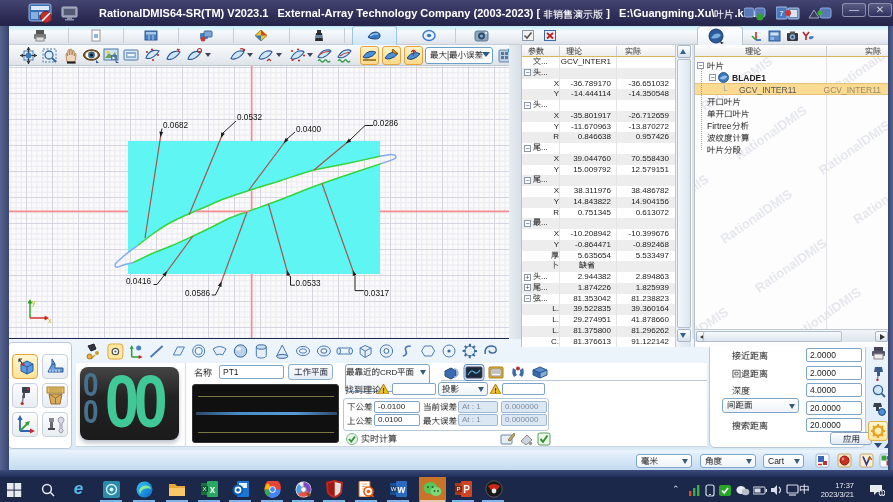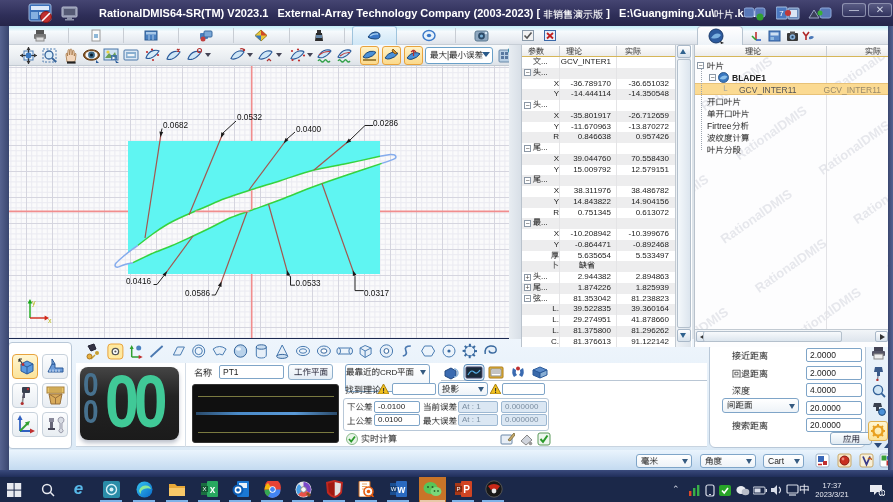--- a/index.html
+++ b/index.html
@@ -1116,20 +1116,20 @@
         <path d="M1 4 L4 4 L7 1 L7 11 L4 8 L1 8 Z" fill="#d8dce8"></path>
         <path d="M9 3 Q12 6 9 9" stroke="#d8dce8" fill="none" stroke-width="1.2"></path>
       </svg>
     <svg class="abs" style="left:786px;top:7px" width="14" height="12">
         <rect x="1" y="1" width="11" height="8" rx="1" fill="none" stroke="#d8dce8" stroke-width="1.2"></rect>
         <line x1="3" y1="11" x2="10" y2="11" stroke="#d8dce8" stroke-width="1.2"></line>
       </svg>
     <div class="abs" style="left:799px;top:6px;color:#f0f2f8;font-size:10.5px;font-weight:bold;"><svg width="10.5" height="10" style="vertical-align:-1px;overflow:visible">
           <path transform="translate(0,9)" d="M1.1 -6.8H9.3V-2.2H9.0V-6.5H1.4V-2.1H1.1ZM1.3 -3.2H9.3V-2.9H1.3ZM5.1 -8.7H5.4V0.7H5.1Z" fill="#f0f2f8" stroke="#f0f2f8" stroke-width="0.45"></path>
         </svg></div>
-    <div class="abs trayt" style="left:810px;top:4px;width:44px;">17:37<br>2023/3/21</div>
+    <div class="abs trayt" style="left:810px;top:4px;width:44px;text-align:right;">17:37<br>2023/3/21</div>
     <svg class="abs" style="left:869px;top:6px" width="16" height="13">
         <path d="M1 2 L13 2 L13 9 L8 9 L5 12 L5 9 L1 9 Z" fill="#e8eaf0"></path>
         <circle cx="13" cy="10" r="3" fill="#1b2849" stroke="#e8eaf0"></circle>
         <text x="13" y="12.4" font-size="6" fill="#e8eaf0" text-anchor="middle" font-family="Liberation Sans, sans-serif">1</text>
       </svg>
   </div>
 </div>
 
 </body></html>

